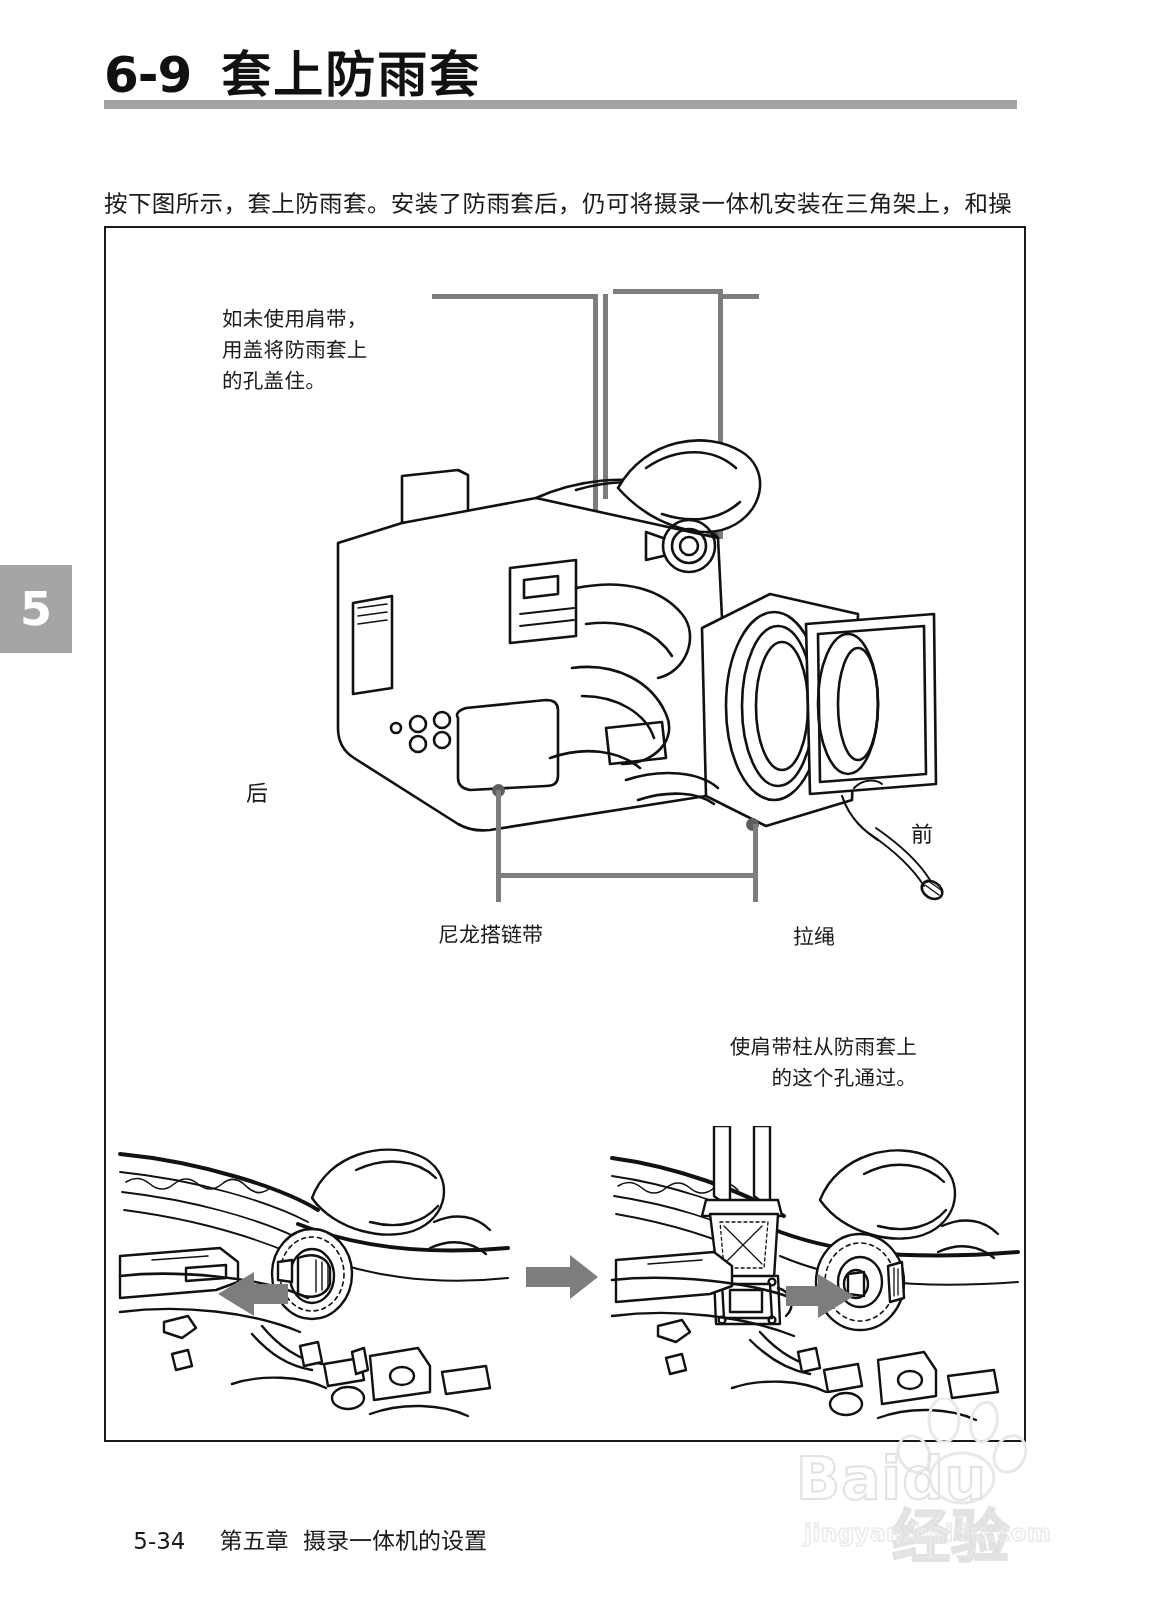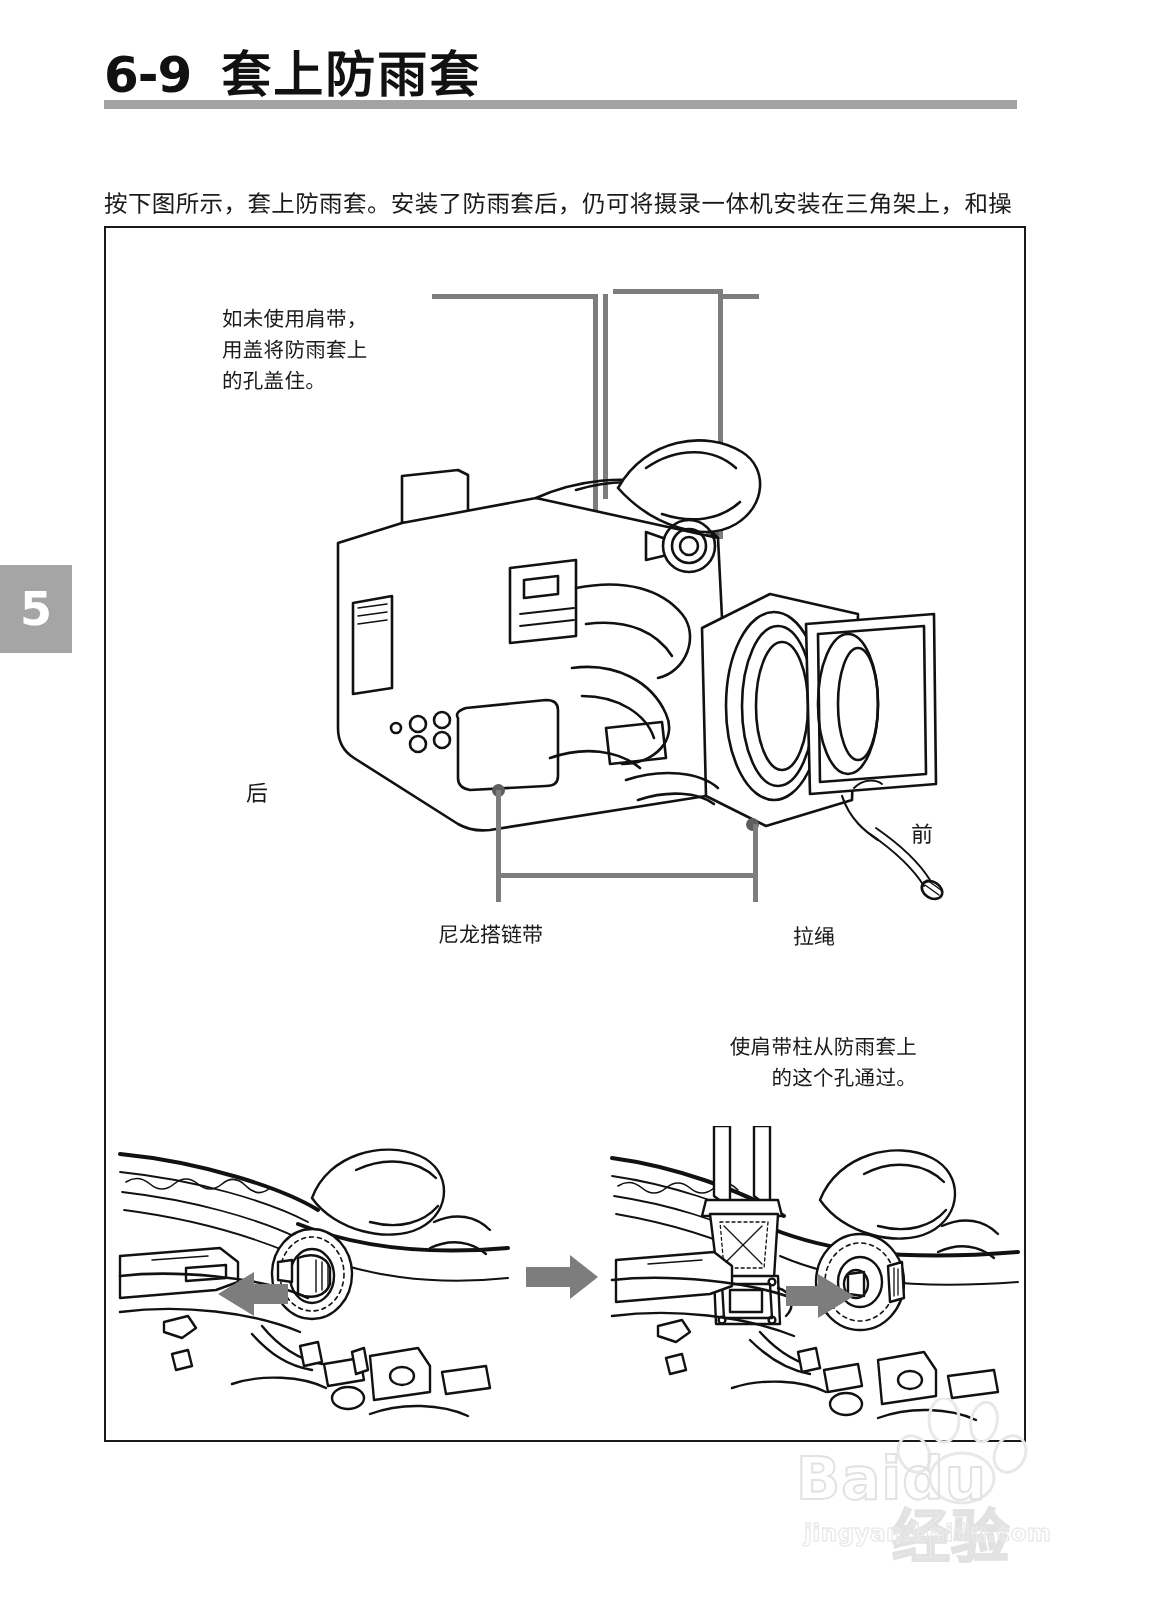--- a/index.html
+++ b/index.html
@@ -449,20 +449,23 @@
           <path d="M346 250 L392 244 L396 266 L350 272 Z" fill="#fff"></path>
           <path d="M276 292 C308 280 348 282 374 294"></path>
           <path d="M130 262 C160 252 200 254 224 266"></path>
         </g>
 
         <path d="M184 160 L216 160 L216 148 L252 170 L216 192 L216 180 L184 180 Z" fill="#7d7d7d"></path>
       </svg>
     </div>
   </div>
 
+  <div class="footer">
+    <span class="pg">5-34</span><span>第五章  摄录一体机的设置</span>
+  </div>
 
   <div class="watermark">
     <svg class="wm-paw" width="150" height="110" viewBox="0 0 150 110">
       <g fill="none" stroke="#e8e8e8" stroke-width="3">
         <ellipse cx="56" cy="22" rx="15" ry="22"></ellipse>
         <ellipse cx="96" cy="24" rx="13" ry="20" transform="rotate(12 96 24)"></ellipse>
         <ellipse cx="26" cy="56" rx="15" ry="19" transform="rotate(-28 26 56)"></ellipse>
         <ellipse cx="122" cy="56" rx="15" ry="19" transform="rotate(28 122 56)"></ellipse>
         <ellipse cx="74" cy="80" rx="32" ry="25"></ellipse>
       </g>

